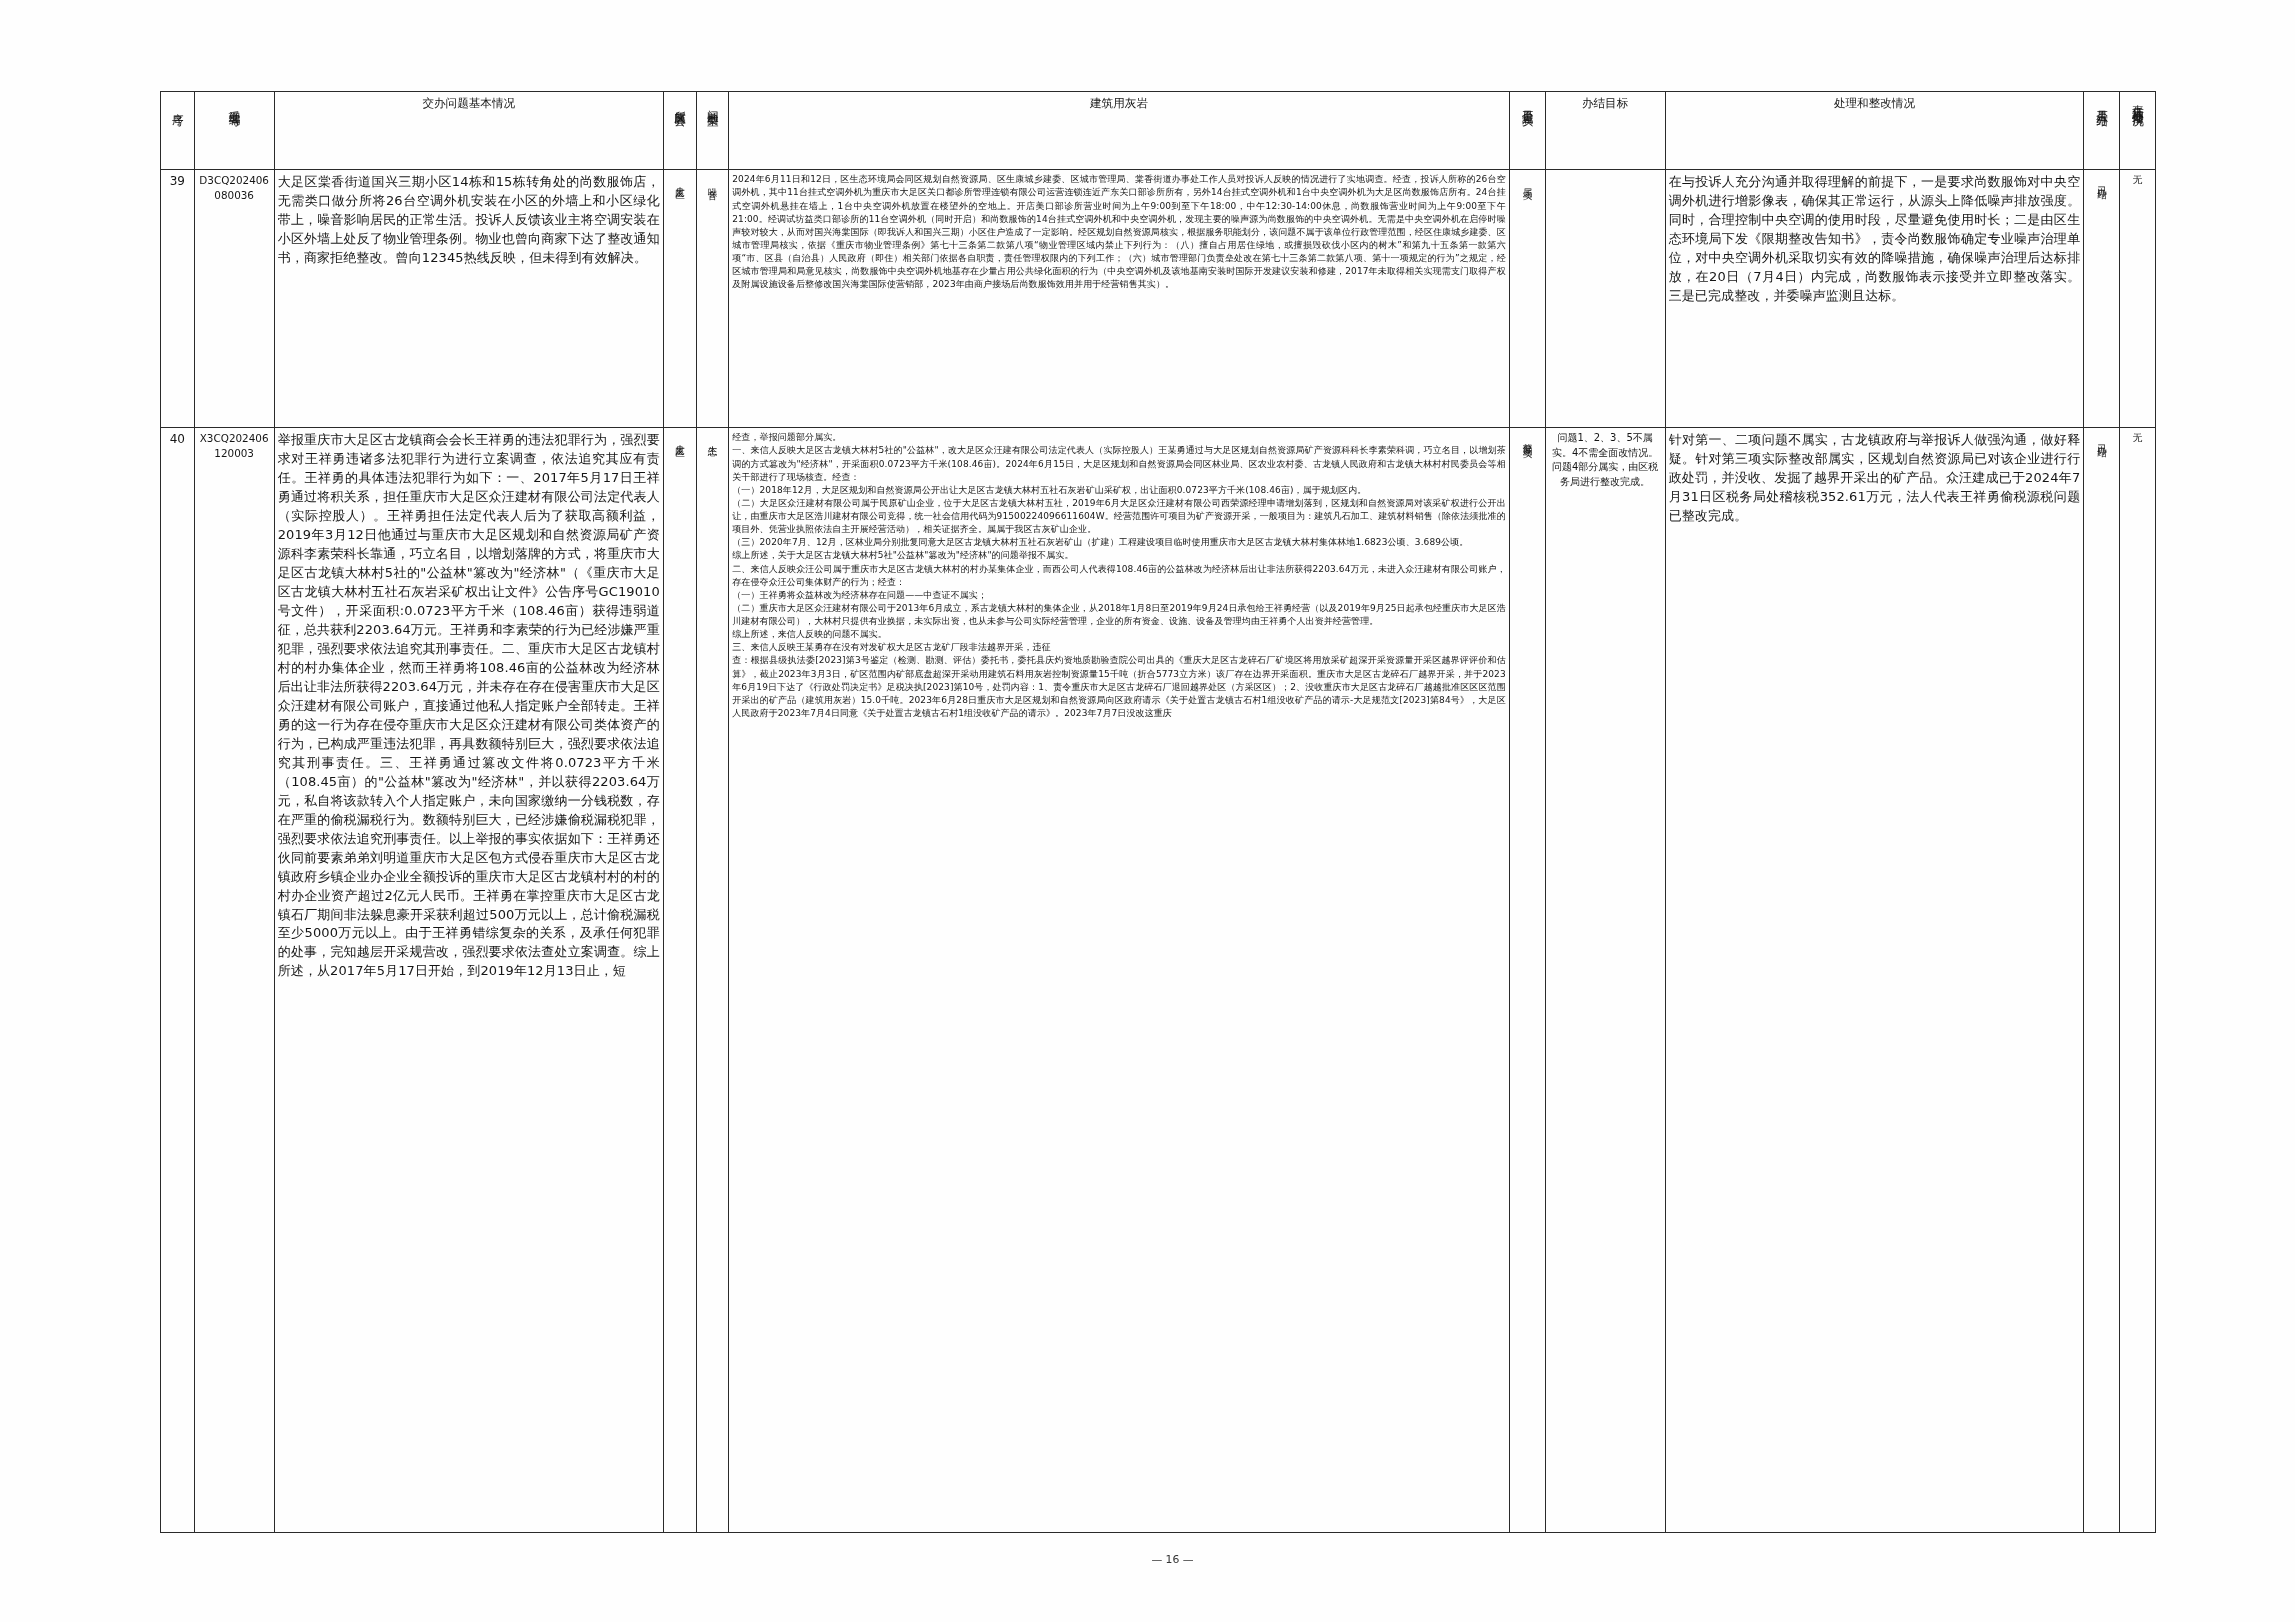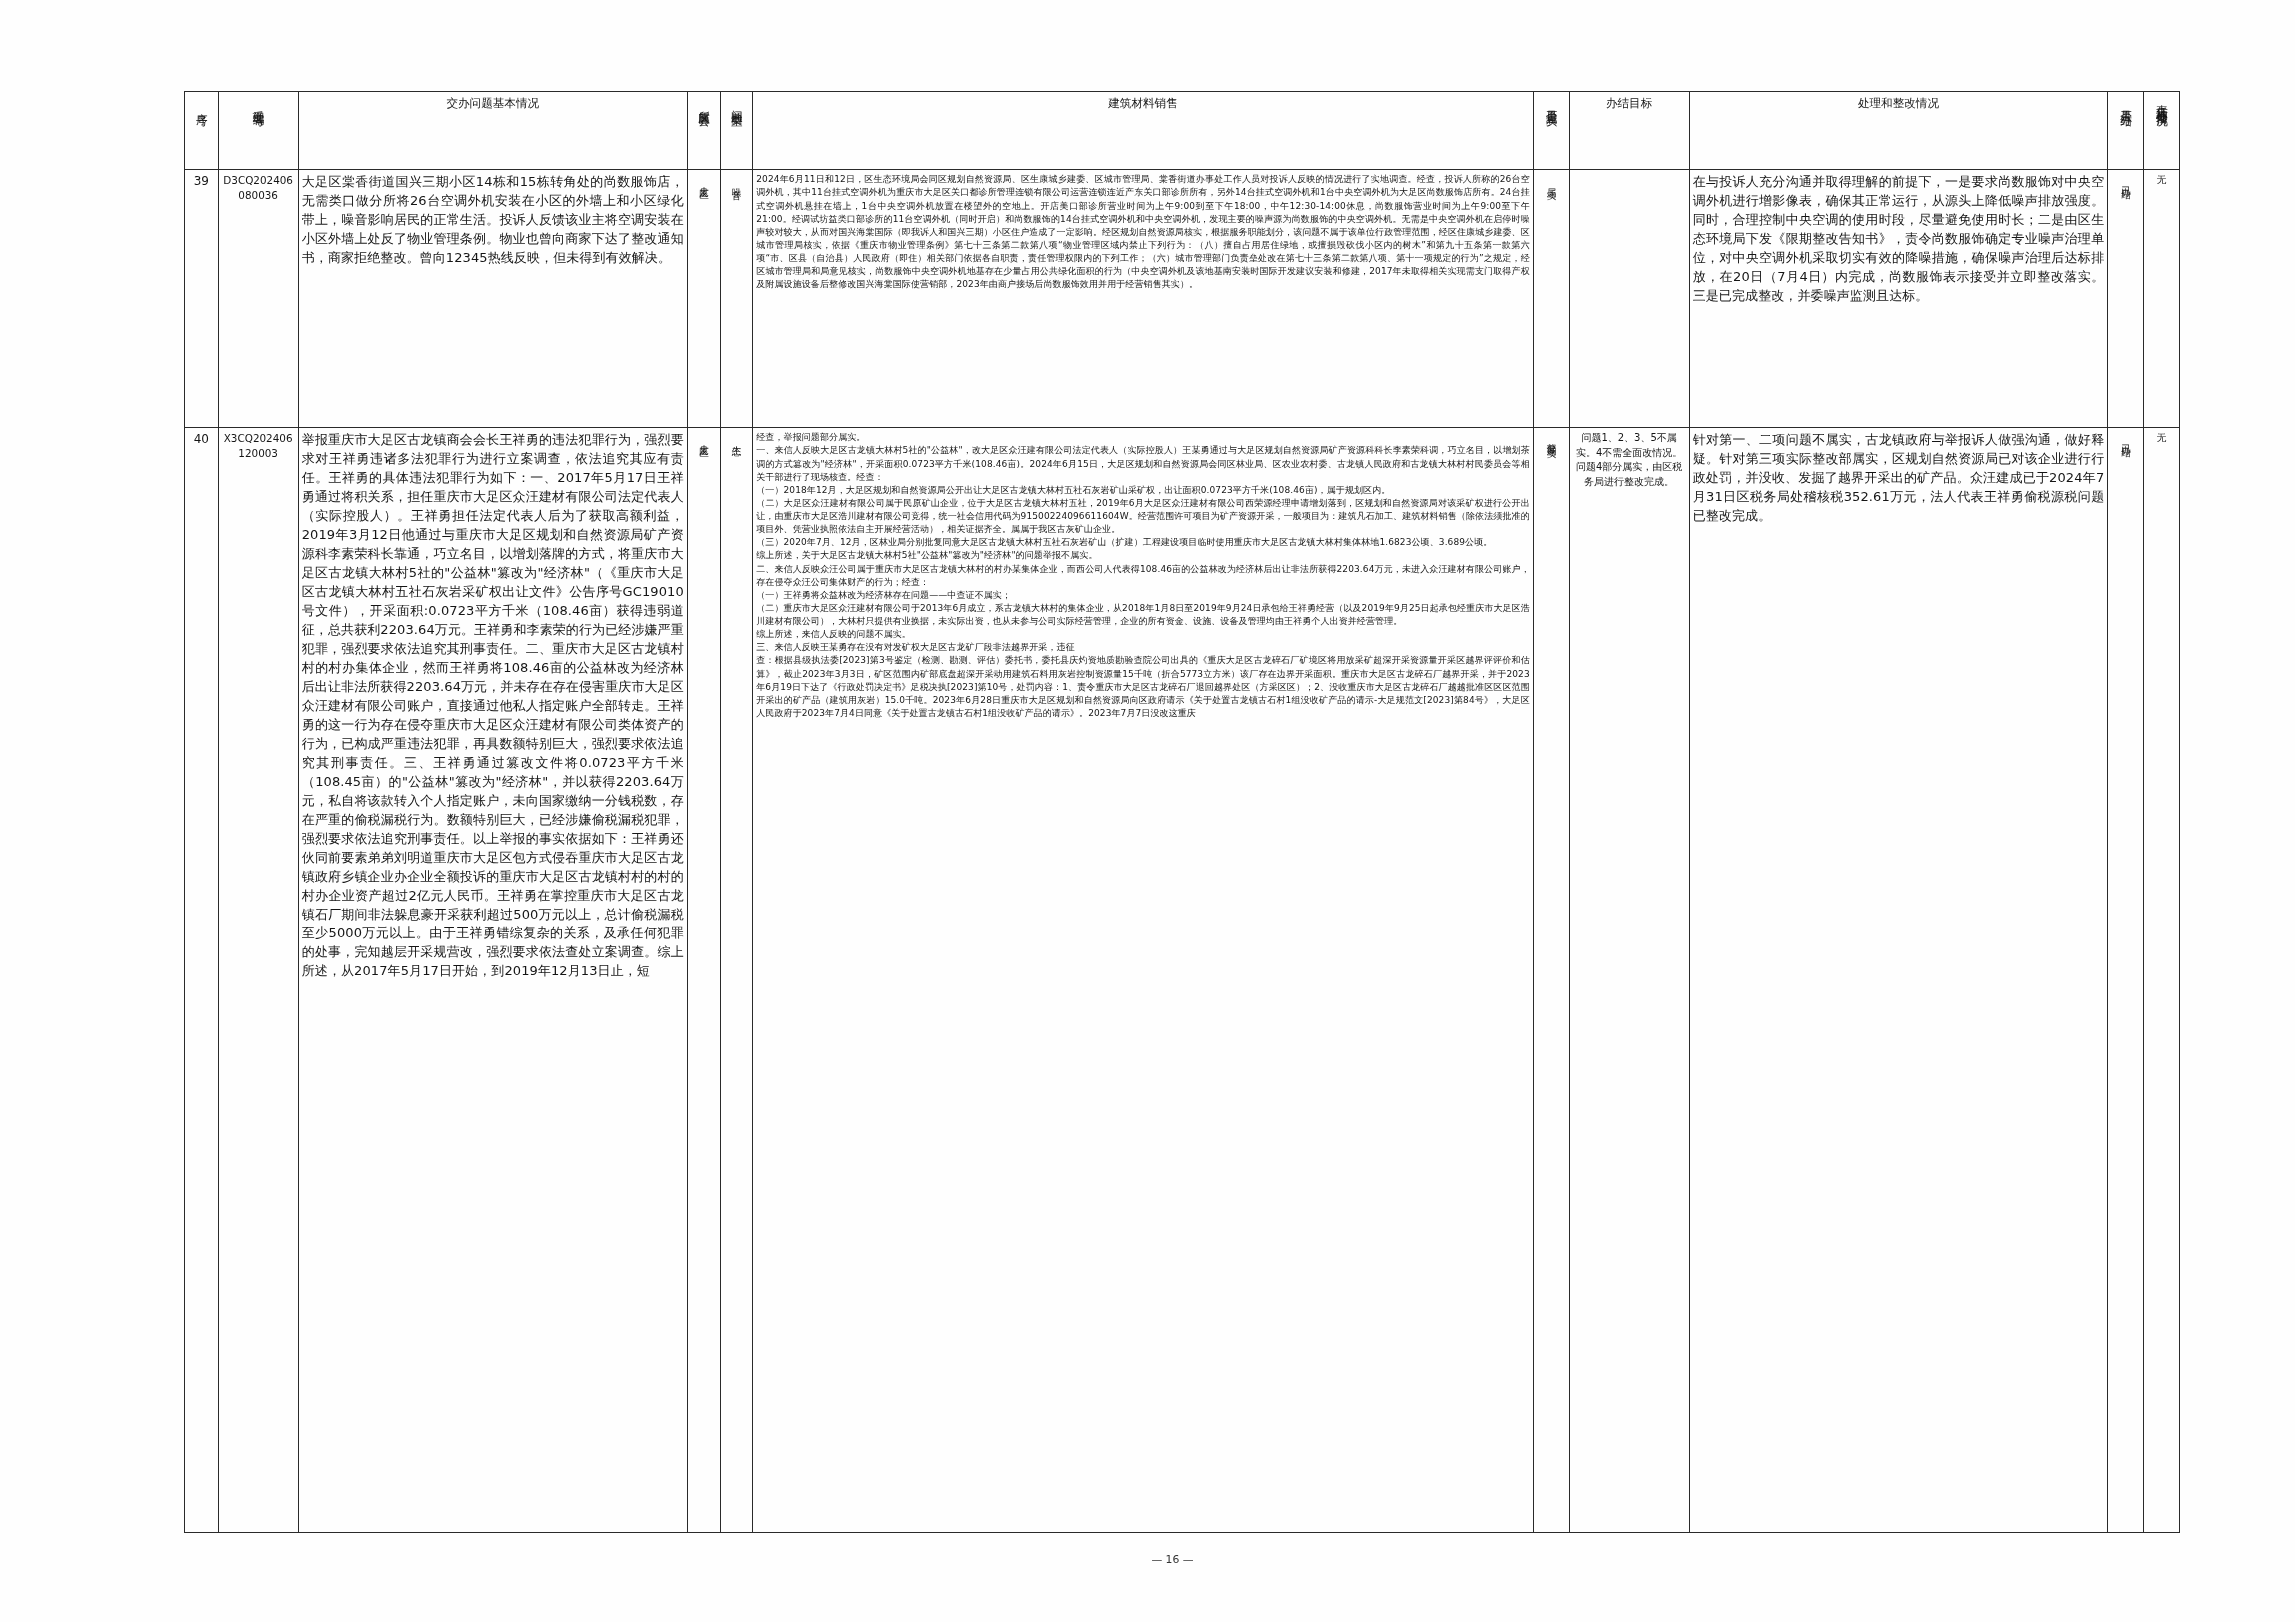--- a/index.html
+++ b/index.html
@@ -17,21 +17,21 @@
   }
   .page {
     position: absolute;
     left: 0; top: 0;
     width: 2295px;
     height: 1622px;
     background: #fefefe;
   }
   .sheet {
     position: absolute;
-    left: 184px;
+    left: 160px;
     top: 91px;
     width: 1792px;
     height: 1442px;
   }
   table.grid {
     border-collapse: collapse;
     table-layout: fixed;
     width: 1996px;
     height: 1442px;
     font-size: 9.6px;
@@ -119,21 +119,21 @@
         <col style="width:34px">
         <col style="width:34px">
       </colgroup>
       <thead>
         <tr>
           <th><span class="vert">序号</span></th>
           <th><span class="vert">受理编号</span></th>
           <th><span>交办问题基本情况</span></th>
           <th><span class="vert">所属区县</span></th>
           <th><span class="vert">问题类型</span></th>
-          <th><span>建筑材料销售</span></th>
+          <th><span>建筑用灰岩</span></th>
           <th><span class="vert">是否属实</span></th>
           <th><span>办结目标</span></th>
           <th><span>处理和整改情况</span></th>
           <th><span class="vert">是否办结</span></th>
           <th><span class="vert">责任人被处理情况</span></th>
         </tr>
       </thead>
       <tbody>
         <tr style="height:258px">
           <td class="ctr seq">39</td>

